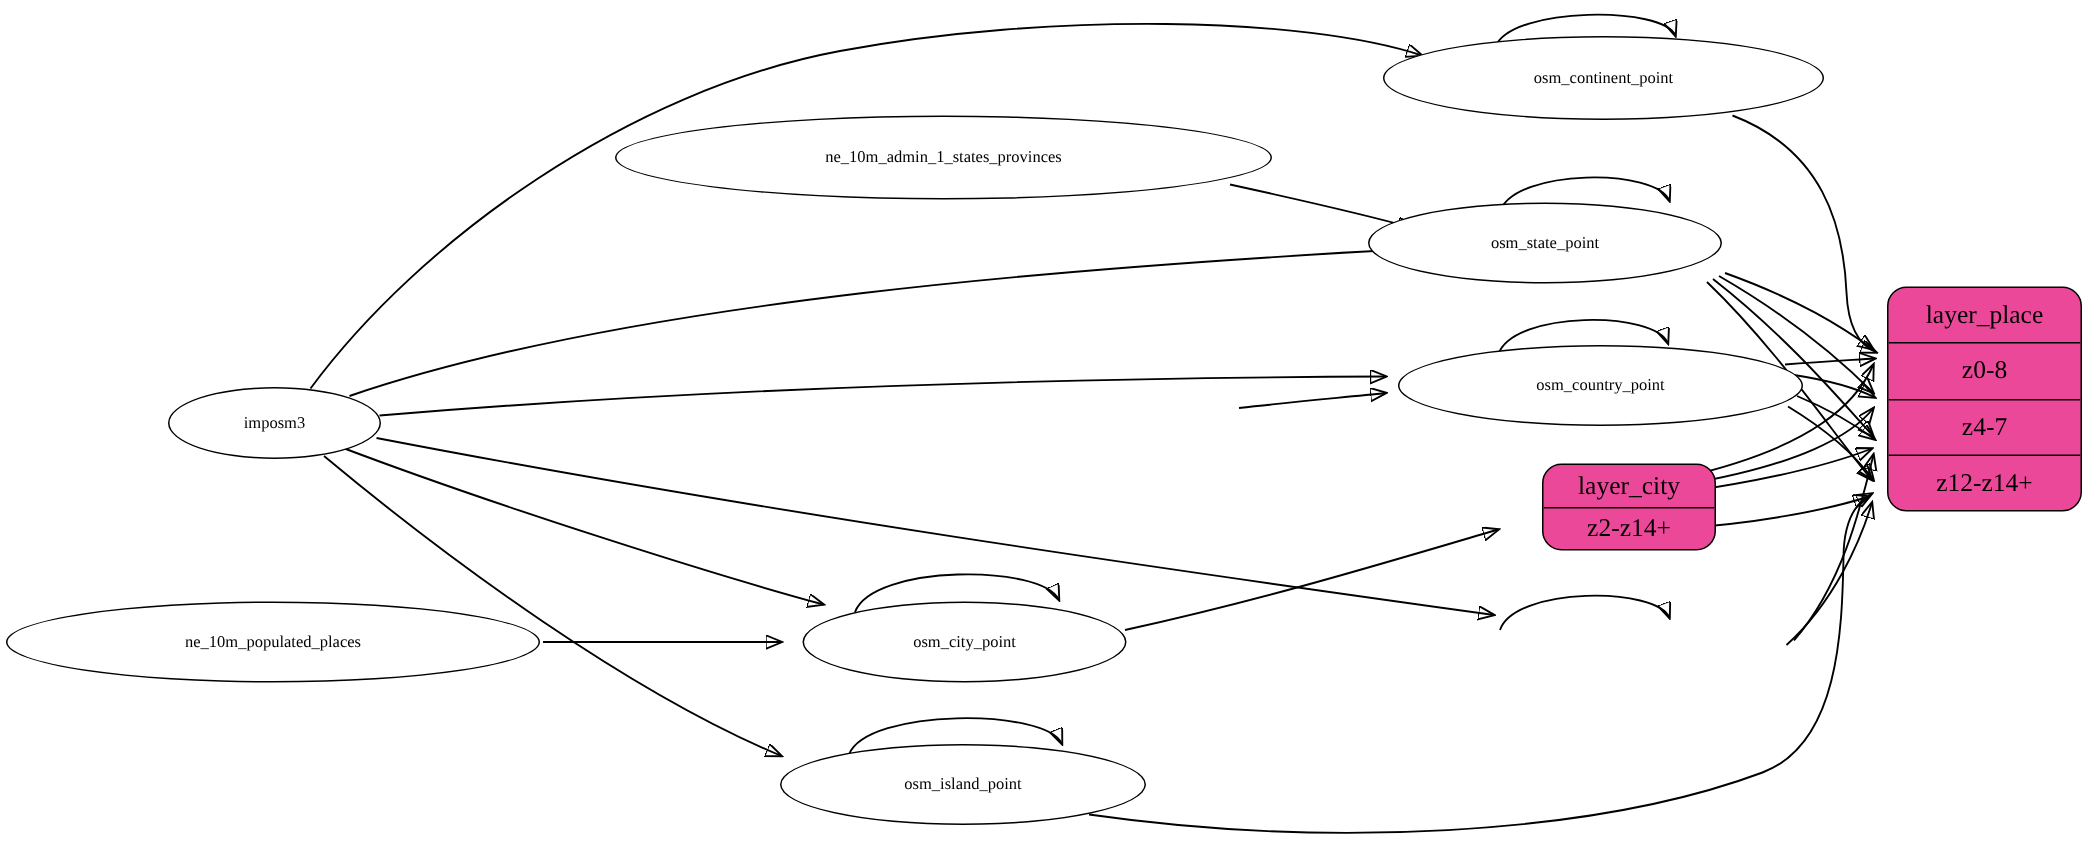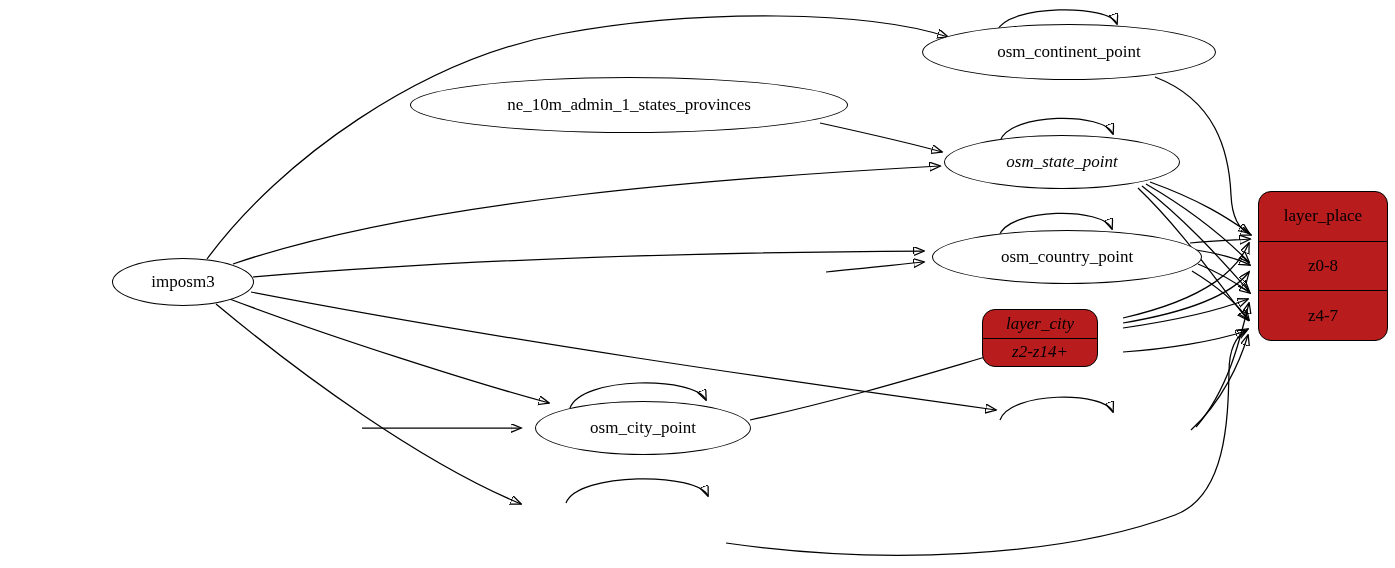--- a/index.html
+++ b/index.html
@@ -6,25 +6,25 @@
   #canvas{
     position:relative;width:1395px;height:568px;background:#ffffff;
     font-family:"Liberation Serif","DejaVu Serif",serif;
     color:#000;overflow:hidden;
   }
   svg.edges{position:absolute;left:0;top:0;width:1395px;height:568px;}
   svg.edges path{fill:none;stroke:#000;stroke-width:1.25px;}
   .ellipse-node{
     position:absolute;border:1.3px solid #000;border-radius:50%;
     background:#ffffff;display:flex;align-items:center;justify-content:center;
-    font-size:17px;white-space:nowrap;box-sizing:border-box;
+    font-size:11px;white-space:nowrap;box-sizing:border-box;
   }
   .record-node{
     position:absolute;border:1.4px solid #000;border-radius:13px;
-    background:#b91c1c;display:flex;flex-direction:column;
+    background:#ec4899;display:flex;flex-direction:column;
     font-size:17px;box-sizing:border-box;overflow:hidden;
   }
   .record-row{
     flex:1;display:flex;align-items:center;justify-content:center;
     border-top:1.3px solid #000;white-space:nowrap;
   }
   .record-row:first-child{border-top:none;}
 </style>
 </head>
 <body>
@@ -82,43 +82,50 @@
 
   <div class="ellipse-node" style="left:112px;top:258px;width:142px;height:48px;">
     <span>imposm3</span>
   </div>
 
   <div class="ellipse-node" style="left:410px;top:77px;width:438px;height:56px;align-items:center;">
     <span>ne_10m_admin_1_states_provinces</span>
   </div>
 
 
+  <div class="ellipse-node" style="left:4px;top:401px;width:356px;height:54px;">
+    <span>ne_10m_populated_places</span>
+  </div>
 
   <div class="ellipse-node" style="left:922px;top:24px;width:294px;height:56px;">
     <span>osm_continent_point</span>
   </div>
 
-  <div class="ellipse-node" style="left:944px;top:135px;width:236px;height:54px;font-style:italic;">
+  <div class="ellipse-node" style="left:912px;top:135px;width:236px;height:54px;">
     <span>osm_state_point</span>
   </div>
 
   <div class="ellipse-node" style="left:535px;top:401px;width:216px;height:54px;">
     <span>osm_city_point</span>
   </div>
 
   <div class="ellipse-node" style="left:932px;top:230px;width:270px;height:54px;">
     <span>osm_country_point</span>
   </div>
 
 
+  <div class="ellipse-node" style="left:520px;top:496px;width:244px;height:54px;">
+    <span>osm_island_point</span>
+  </div>
 
   <div class="record-node" style="left:1258px;top:191px;width:130px;height:150px;">
     <div class="record-row">layer_place</div>
     <div class="record-row">z0-8</div>
     <div class="record-row">z4-7</div>
+    <div class="record-row">z12-z14+</div>
   </div>
 
-  <div class="record-node" style="left:982px;top:309px;width:116px;height:58px;font-style:italic;">
+  <div class="record-node" style="left:1028px;top:309px;width:116px;height:58px;">
     <div class="record-row">layer_city</div>
     <div class="record-row">z2-z14+</div>
   </div>
 
 </div>
 
 </body></html>

